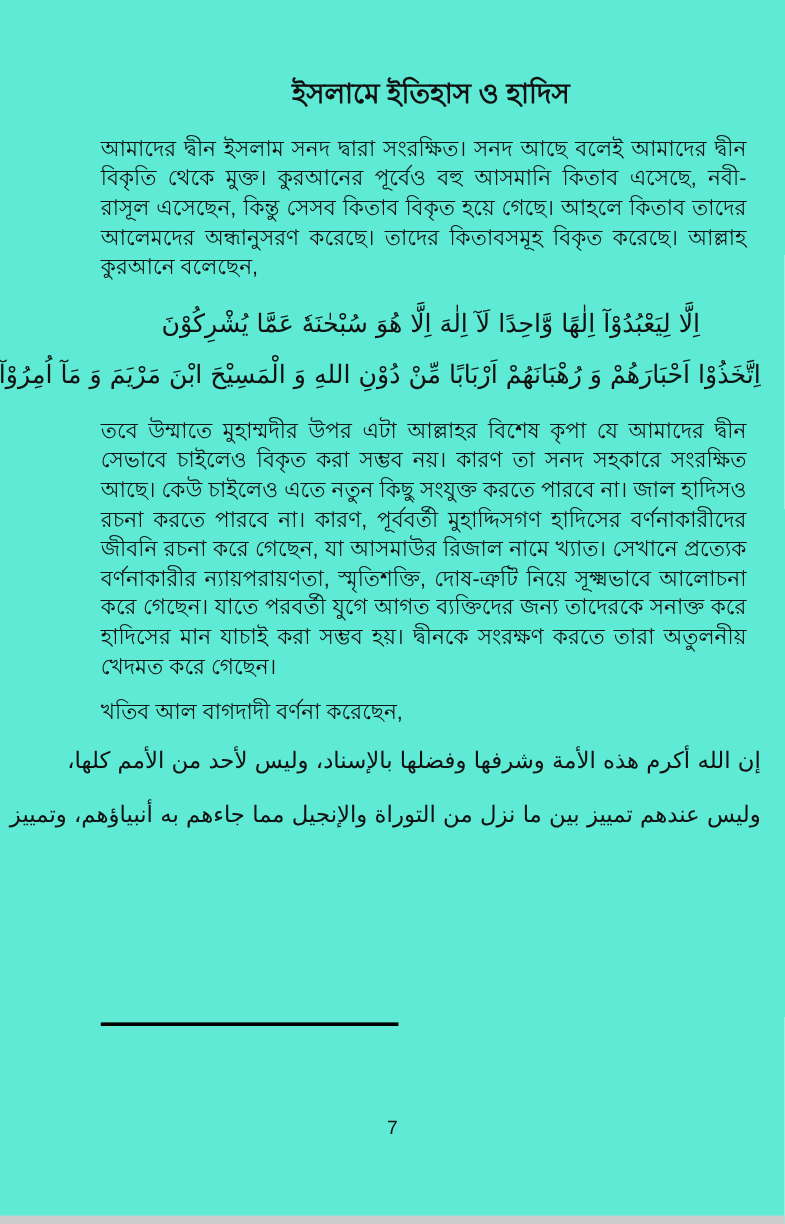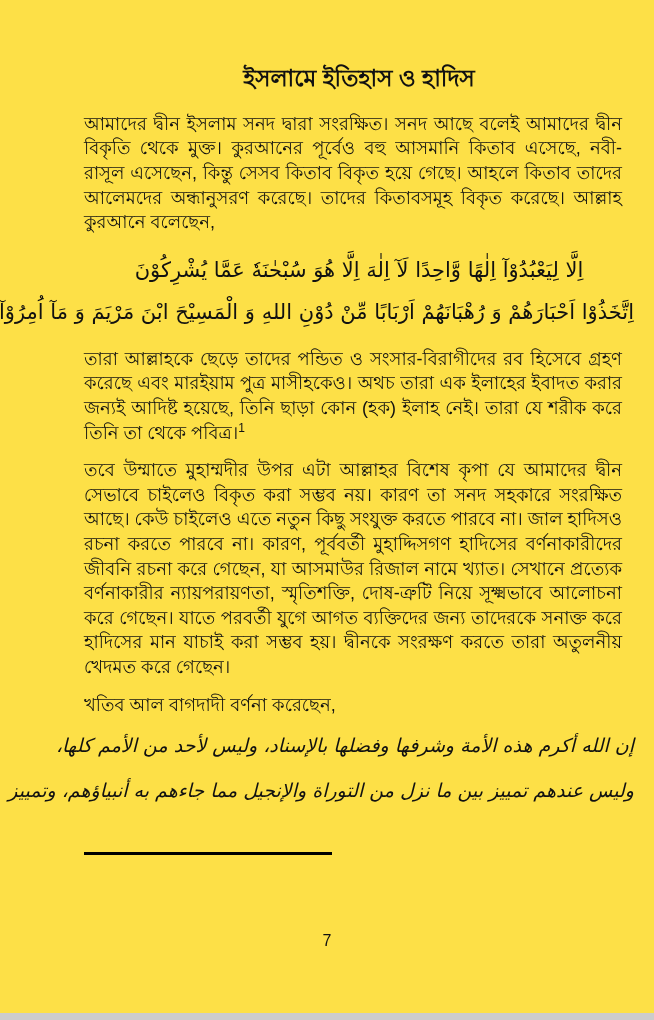--- a/index.html
+++ b/index.html
@@ -4,21 +4,21 @@
 <style>
   html, body {
     margin: 0;
     padding: 0;
     background: #ffffff;
   }
   .page {
     position: relative;
     width: 654px;
     height: 1020px;
-    background: #fde047;
+    background: #5eead4;
     overflow: hidden;
     font-family: "Liberation Sans", "DejaVu Sans", sans-serif;
     color: #111111;
   }
   .content {
     position: absolute;
     left: 84px;
     right: 20px;
     top: 64px;
   }
@@ -46,21 +46,20 @@
     margin: 14px 0 14px 0;
   }
   .arabic-verse {
     font-size: 21px;
     line-height: 42px;
   }
   .arabic-quote {
     font-size: 19px;
     line-height: 45px;
     margin-top: 6px;
-    font-style: italic;
   }
   .arabic-line {
     text-align: center;
     white-space: nowrap;
   }
   .narrator-line {
     margin: 0 0 6px 0;
   }
   .footnote-area {
     position: absolute;
@@ -110,21 +109,20 @@
 
     <h1 class="doc-title">ইসলামে ইতিহাস ও হাদিস</h1>
 
     <p class="para">আমাদের দ্বীন ইসলাম সনদ দ্বারা সংরক্ষিত। সনদ আছে বলেই আমাদের দ্বীন বিকৃতি থেকে মুক্ত। কুরআনের পূর্বেও বহু আসমানি কিতাব এসেছে, নবী-রাসূল এসেছেন, কিন্তু সেসব কিতাব বিকৃত হয়ে গেছে। আহলে কিতাব তাদের আলেমদের অন্ধানুসরণ করেছে। তাদের কিতাবসমূহ বিকৃত করেছে। আল্লাহ কুরআনে বলেছেন,</p>
 
     <div class="arabic-block arabic-verse">
       <div class="arabic-line">اِلَّا لِيَعْبُدُوْآ اِلٰهًا وَّاحِدًا لَآ اِلٰهَ اِلَّا هُوَ سُبْحٰنَهٗ عَمَّا يُشْرِكُوْنَ</div>
       <div class="arabic-line">اِتَّخَذُوْا اَحْبَارَهُمْ وَ رُهْبَانَهُمْ اَرْبَابًا مِّنْ دُوْنِ اللهِ وَ الْمَسِيْحَ ابْنَ مَرْيَمَ وَ مَآ اُمِرُوْآ</div>
     </div>
 
-    <p class="para"><span>তারা আল্লাহকে ছেড়ে তাদের পন্ডিত ও সংসার-বিরাগীদের রব হিসেবে গ্রহণ করেছে এবং মারইয়াম পুত্র মাসীহকেও। অথচ তারা এক ইলাহের ইবাদত করার জন্যই আদিষ্ট হয়েছে, তিনি ছাড়া কোন (হক) ইলাহ নেই। তারা যে শরীক করে তিনি তা থেকে পবিত্র।</span><sup>1</sup></p>
 
     <p class="para">তবে উম্মাতে মুহাম্মদীর উপর এটা আল্লাহর বিশেষ কৃপা যে আমাদের দ্বীন সেভাবে চাইলেও বিকৃত করা সম্ভব নয়। কারণ তা সনদ সহকারে সংরক্ষিত আছে। কেউ চাইলেও এতে নতুন কিছু সংযুক্ত করতে পারবে না। জাল হাদিসও রচনা করতে পারবে না। কারণ, পূর্ববর্তী মুহাদ্দিসগণ হাদিসের বর্ণনাকারীদের জীবনি রচনা করে গেছেন, যা আসমাউর রিজাল নামে খ্যাত। সেখানে প্রত্যেক বর্ণনাকারীর ন্যায়পরায়ণতা, স্মৃতিশক্তি, দোষ-ত্রুটি নিয়ে সূক্ষ্মভাবে আলোচনা করে গেছেন। যাতে পরবর্তী যুগে আগত ব্যক্তিদের জন্য তাদেরকে সনাক্ত করে হাদিসের মান যাচাই করা সম্ভব হয়। দ্বীনকে সংরক্ষণ করতে তারা অতুলনীয় খেদমত করে গেছেন।</p>
 
     <p class="para narrator-line">খতিব আল বাগদাদী বর্ণনা করেছেন,</p>
 
     <div class="arabic-block arabic-quote">
       <div class="arabic-line">إن الله أكرم هذه الأمة وشرفها وفضلها بالإسناد، وليس لأحد من الأمم كلها،</div>
       <div class="arabic-line">وليس عندهم تمييز بين ما نزل من التوراة والإنجيل مما جاءهم به أنبياؤهم، وتمييز</div>
     </div>
 

